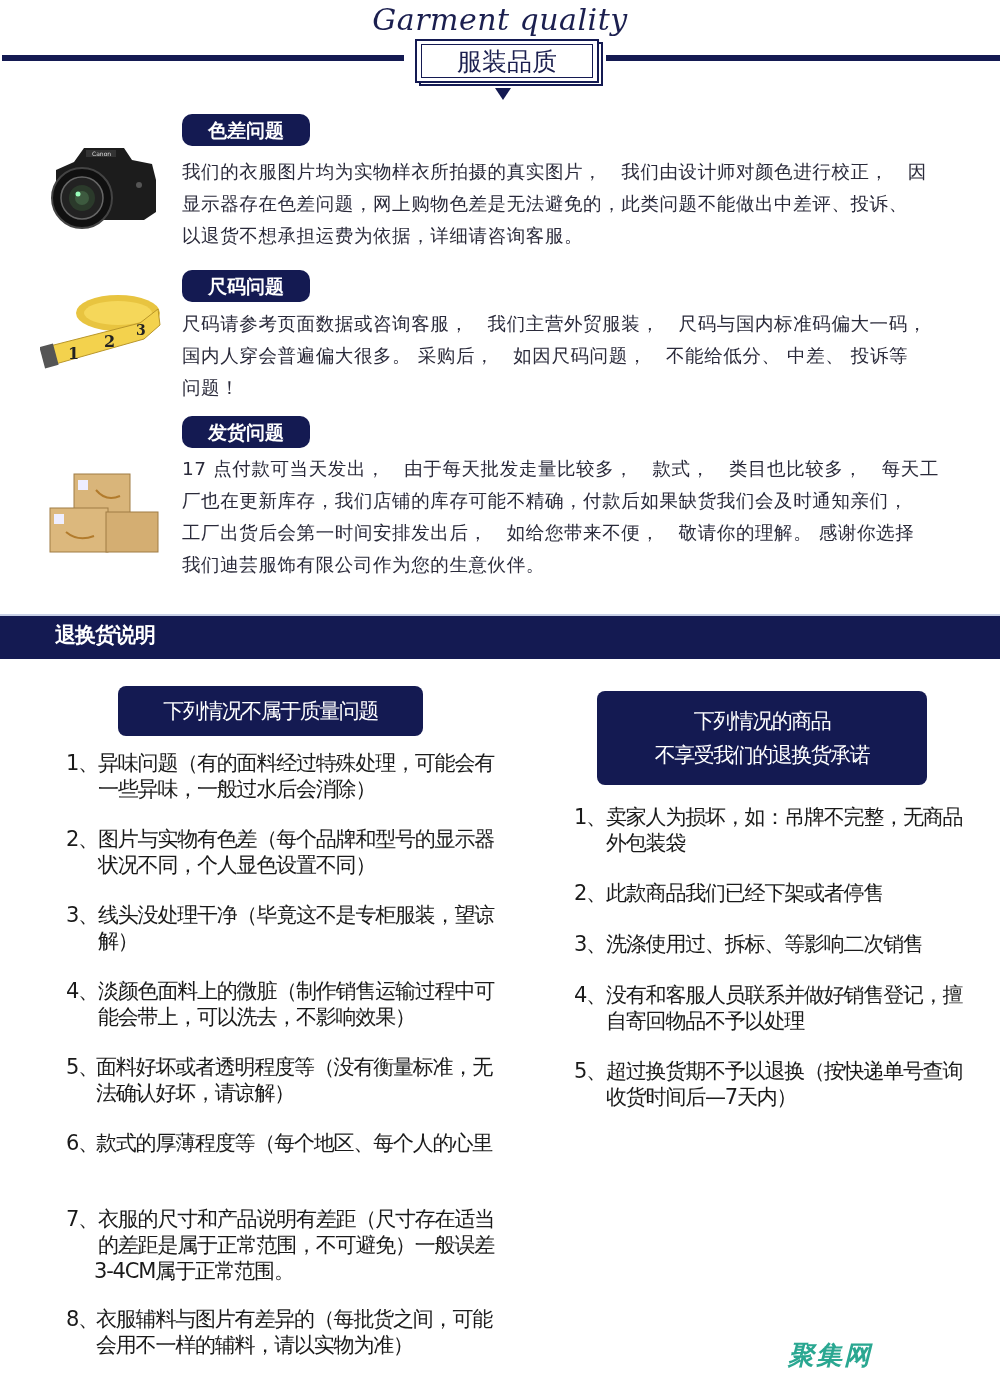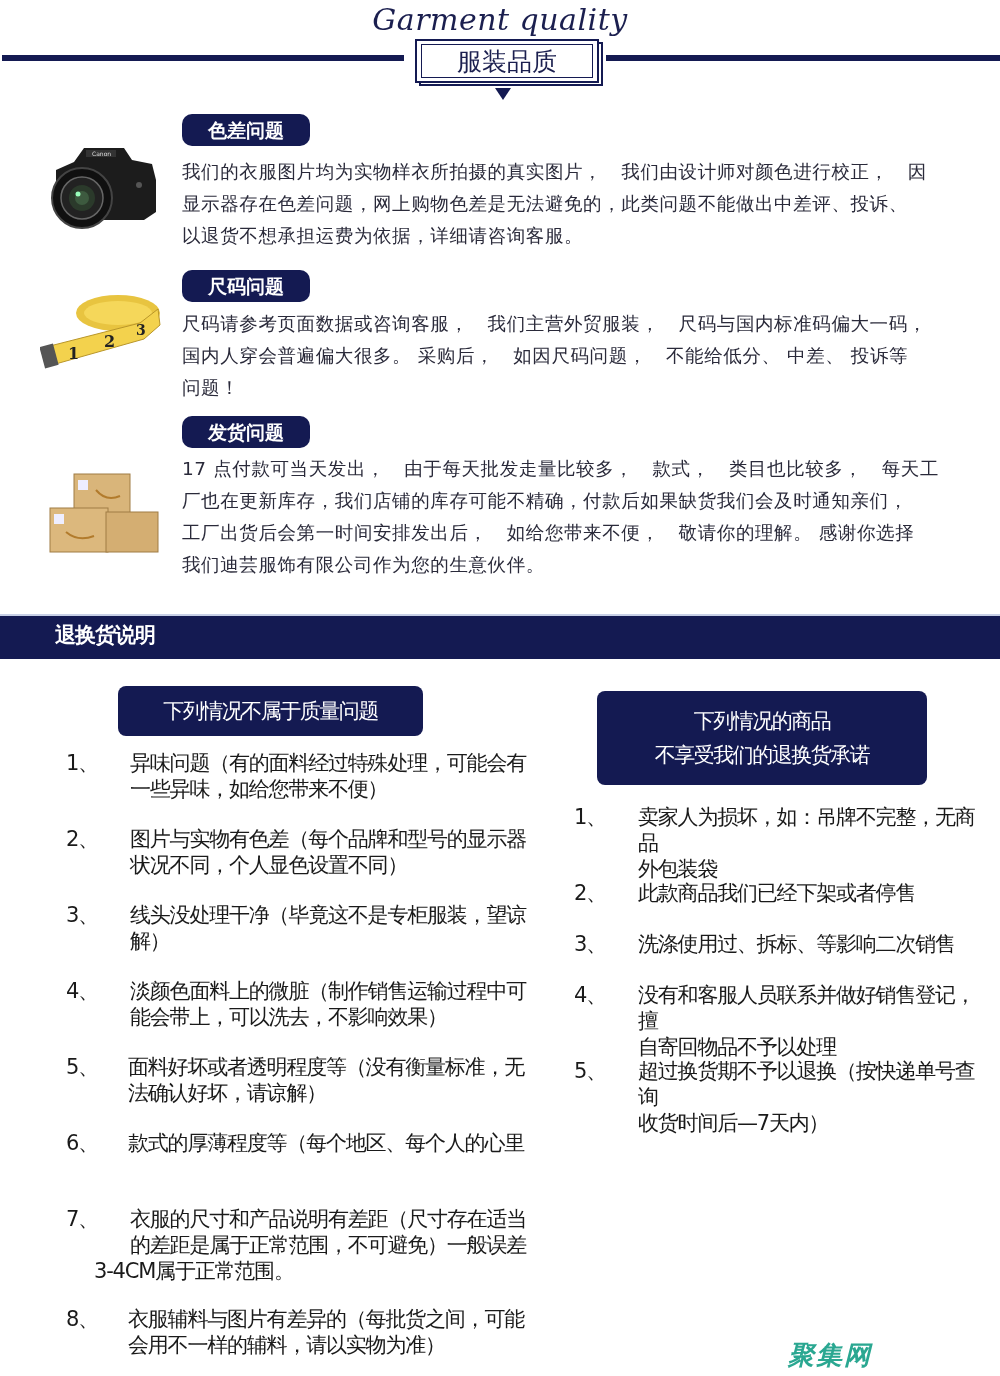--- a/index.html
+++ b/index.html
@@ -25,21 +25,21 @@
 
   .icon-img { left:40px; }
 
   
   .band { left:0; top:614px; width:1000px; height:43px; background:#141a52; border-top:2px solid #c8d0e6; }
   .band-text { left:55px; top:621px; color:#fff; font-size:21px; font-weight:bold; letter-spacing:-1px; }
 
   .head-box { background:#141a52; color:#fff; border-radius:8px; display:flex; flex-direction:column; align-items:center; justify-content:center; font-size:21px; letter-spacing:-1.5px; line-height:34px; }
   .list-item { font-size:21px; line-height:26px; color:#1a1a1a; letter-spacing:-1.2px; }
   .list-item .num { display:inline-block; width:32px; }
-  .list-item .txt { display:block;margin-left:32px; }
+  .list-item .txt { display:block; }
   .watermark { left:788px; top:1338px; color:#2aa791; font-size:26px; font-weight:bold; font-style:italic; letter-spacing:2px; }
 </style>
 </head>
 <body>
 
 <div class="abs title-en">Garment quality</div>
 <div class="abs rule left"></div>
 <div class="abs rule right"></div>
 <div class="abs title-box-back"></div>
 <div class="abs title-box">
@@ -110,21 +110,21 @@
 
 <div class="abs head-box" style="left:118px;top:686px;width:305px;height:50px;">
   <span>下列情况不属于质量问题</span>
 </div>
 
 <div class="abs" style="left:66px;top:750px;width:470px;">
   <div class="list-item" style="height:76px;">
     <span class="num abs" style="left:0;">1、</span>
     <div style="margin-left:32px;">
       <span class="txt">异味问题（有的面料经过特殊处理，可能会有</span>
-      <span class="txt">一些异味，如给您带来不便）</span>
+      <span class="txt">一些异味，一般过水后会消除）</span>
     </div>
   </div>
   <div class="list-item" style="height:76px;">
     <span class="num abs" style="left:0;">2、</span>
     <div style="margin-left:32px;">
       <span class="txt">图片与实物有色差（每个品牌和型号的显示器</span>
       <span class="txt">状况不同，个人显色设置不同）</span>
     </div>
   </div>
   <div class="list-item" style="height:76px;">

